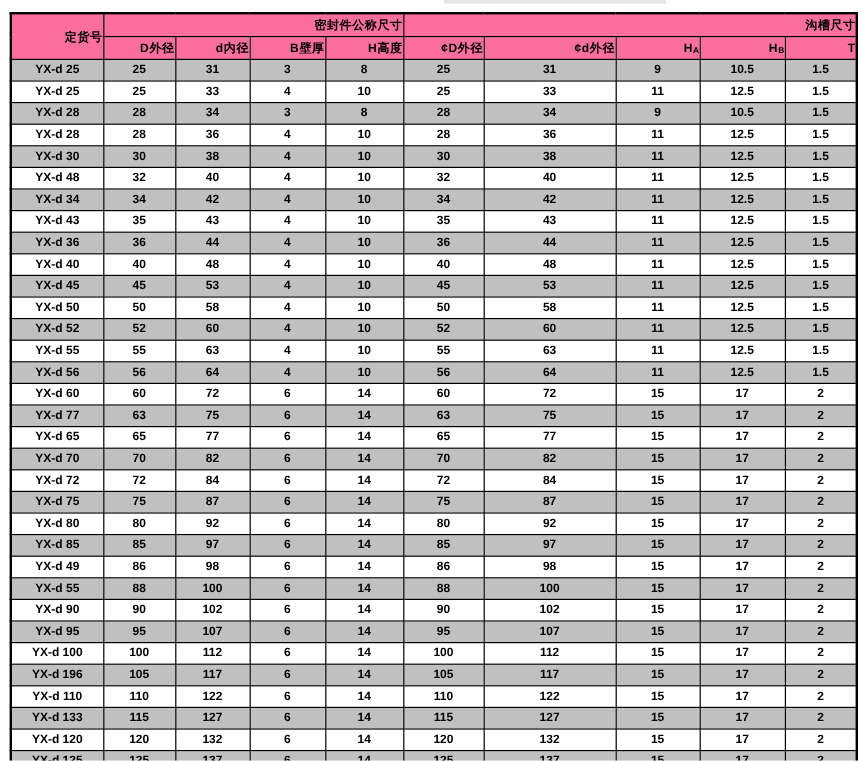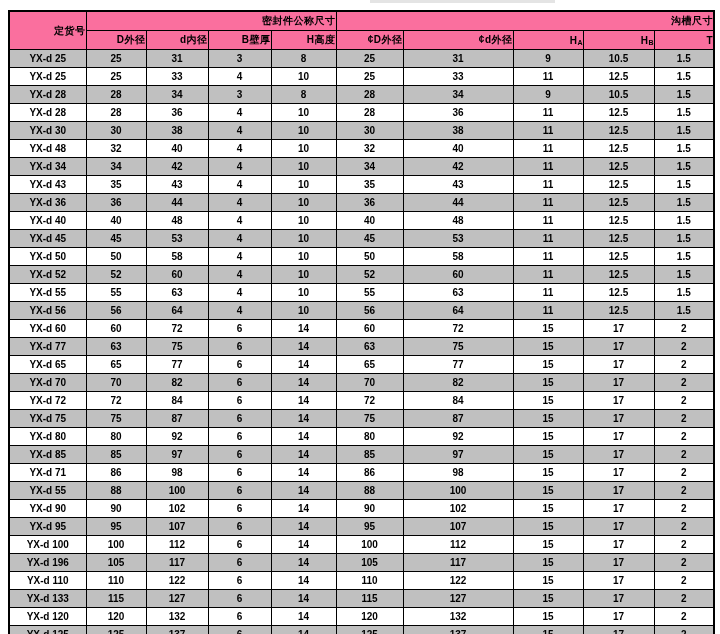--- a/index.html
+++ b/index.html
@@ -377,21 +377,21 @@
           <td>97</td>
           <td>6</td>
           <td>14</td>
           <td>85</td>
           <td>97</td>
           <td>15</td>
           <td>17</td>
           <td>2</td>
         </tr>
         <tr class="white">
-          <td>YX-d 71</td>
+          <td>YX-d 49</td>
           <td>86</td>
           <td>98</td>
           <td>6</td>
           <td>14</td>
           <td>86</td>
           <td>98</td>
           <td>15</td>
           <td>17</td>
           <td>2</td>
         </tr>

